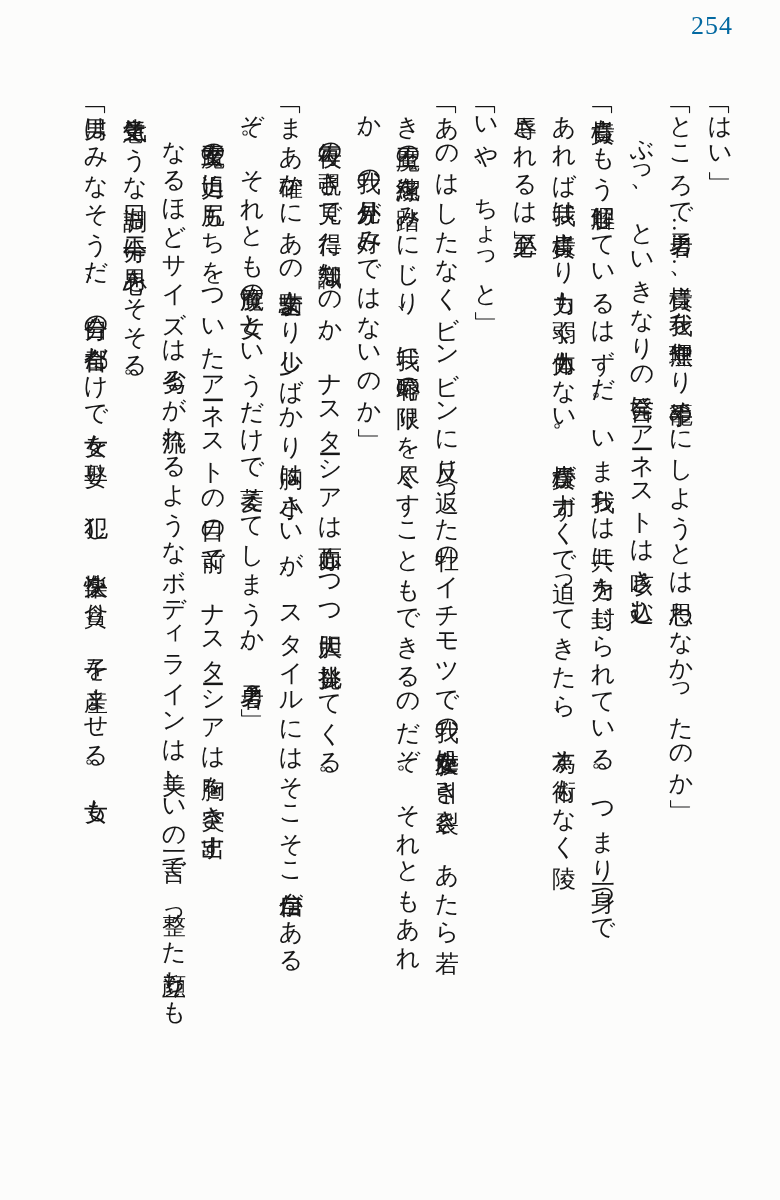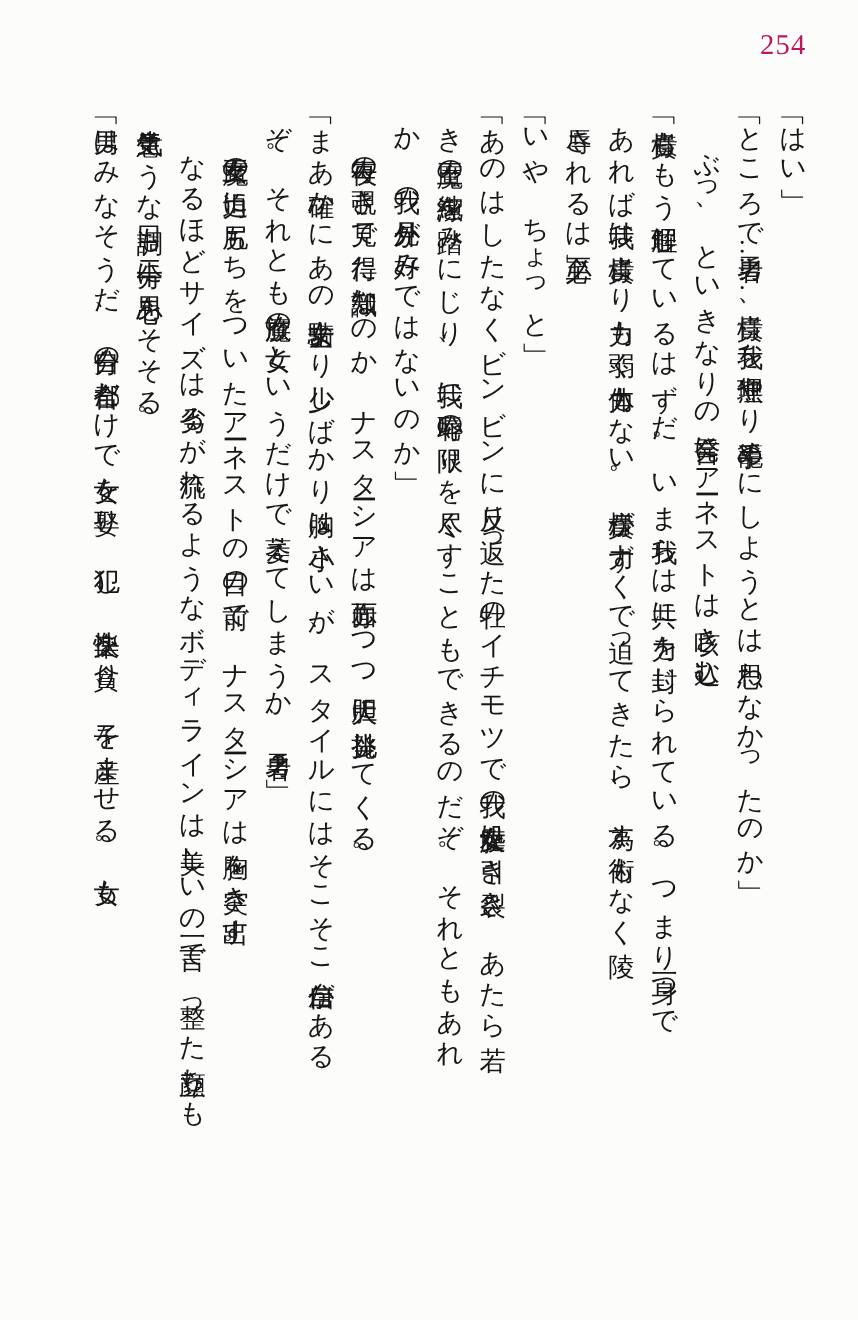--- a/index.html
+++ b/index.html
@@ -13,25 +13,25 @@
     background: #fcfcfb;
     overflow: hidden;
     font-family: "Liberation Serif", "DejaVu Serif", serif;
   }
   .page {
     position: absolute;
     inset: 0;
   }
   .page-number {
     position: absolute;
-    top: 26px;
+    top: 11px;
     right: 47px;
     font-size: 26px;
     letter-spacing: 1px;
-    color: #be185d;
+    color: #0369a1;
     font-family: "Liberation Serif", "DejaVu Serif", serif;
   }
   .text-block {
     position: absolute;
     top: 99px;
     right: 41px;
     height: 1022px;
     writing-mode: vertical-rl;
     text-orientation: mixed;
     font-size: 24px;

